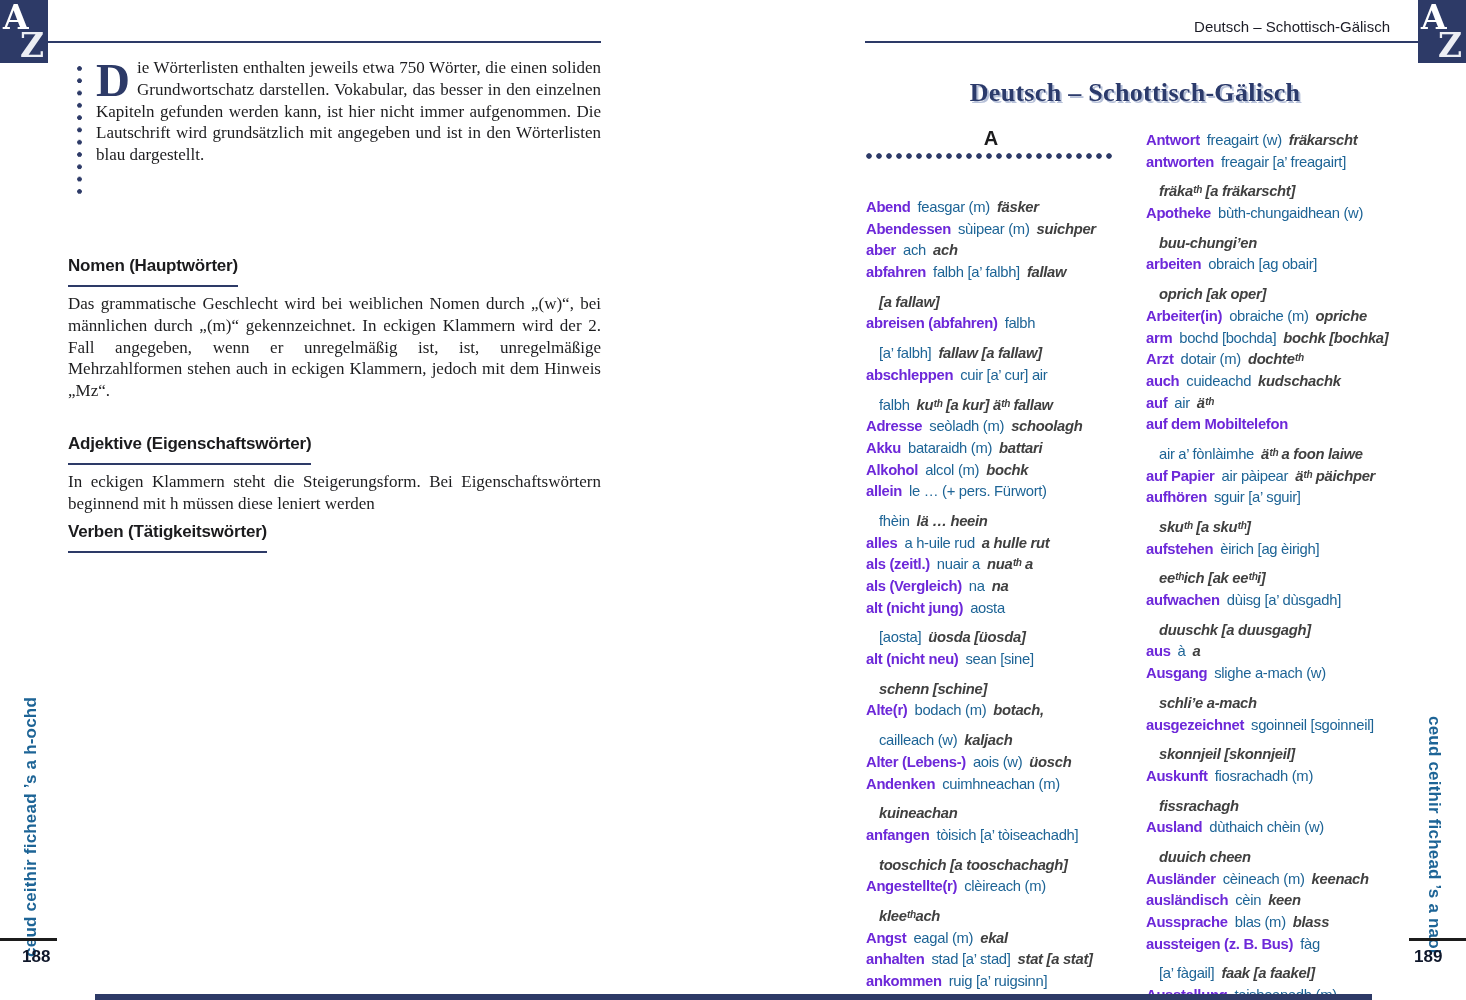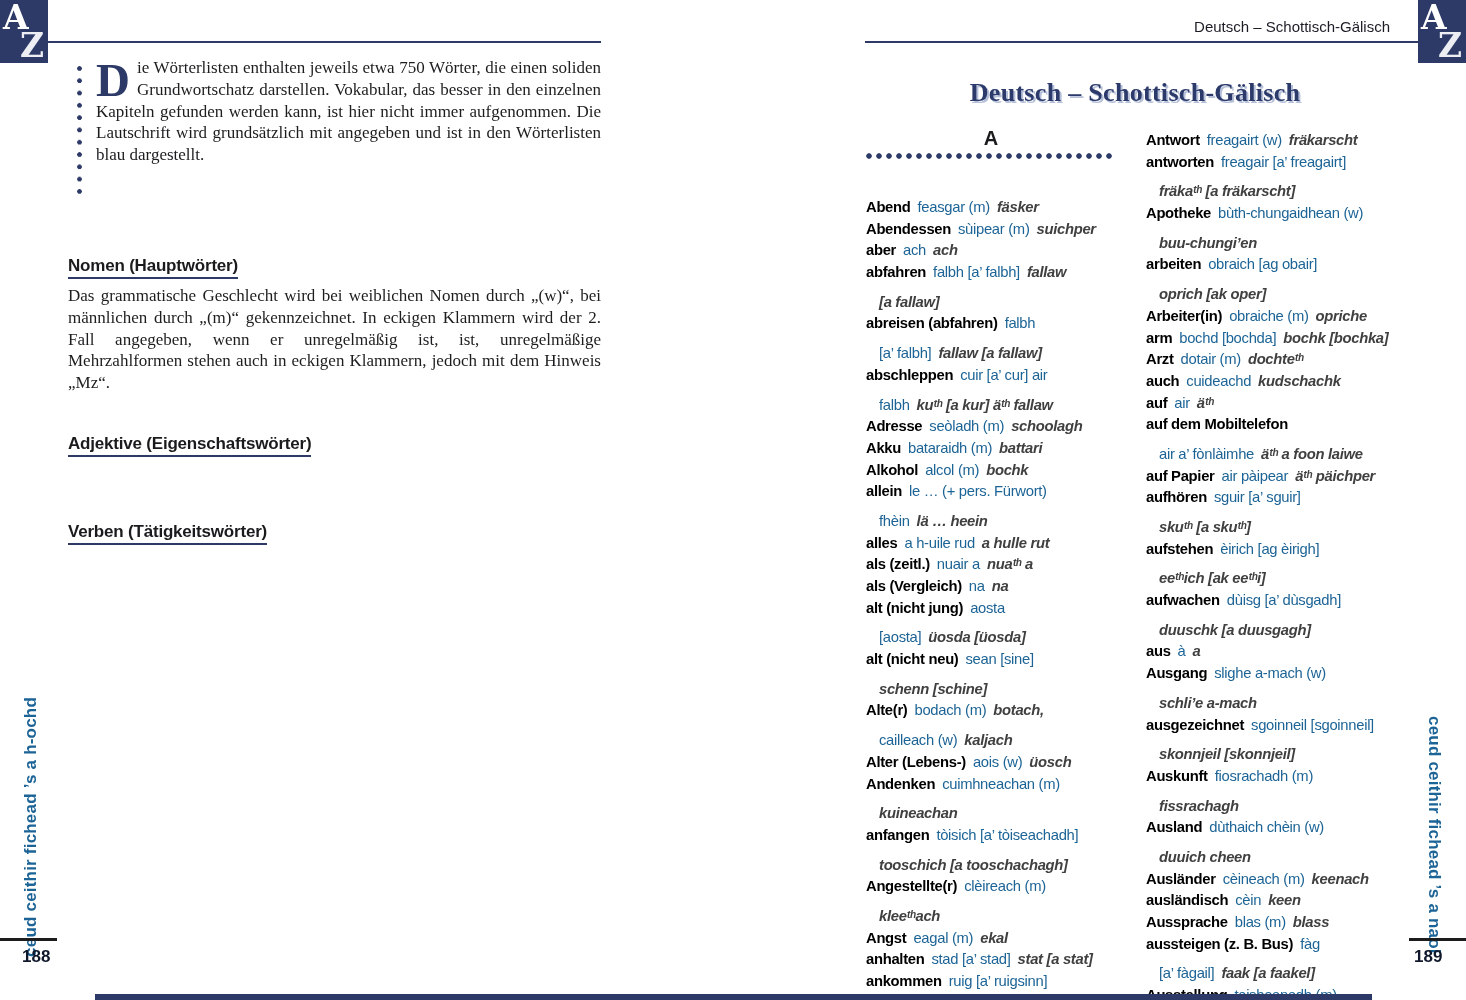--- a/index.html
+++ b/index.html
@@ -26,42 +26,42 @@
     background-image:radial-gradient(circle at 2.5px 2.5px,#2d3a67 2px,rgba(0,0,0,0) 2.7px);
     background-size:5px 12.3px;background-repeat:repeat-y;}
   #intro p{margin:0 0 0 28px;font:17px/21.8px "Liberation Serif",serif;text-align:justify;color:#1d1d1f;}
   .dropcap{float:left;font:700 47px/39px "Liberation Serif",serif;color:#2d3a67;margin:4px 7px 0 0;}
 
   
   #sections{position:absolute;left:68px;top:0;width:533px;height:1000px;}
   .section{position:absolute;width:100%;}
   .sec-0{top:256px;} .sec-1{top:434px;} .sec-2{top:522px;} .sec-3{top:696px;}
   .section-heading{display:inline-block;font:700 17px/20px "Liberation Sans",sans-serif;color:#1b1b1d;
-    border-bottom:2px solid #2d3a67;padding-bottom:1px;margin-bottom:4px;letter-spacing:-0.2px;}
+    border-bottom:2px solid #2d3a67;padding-bottom:9px;margin-bottom:4px;letter-spacing:-0.2px;}
   .section-body{margin:2px 0 0;font:17px/21.8px "Liberation Serif",serif;text-align:justify;color:#1d1d1f;}
   .sym{color:#1d6496;font-weight:700;}
 
   
   #page-title{position:absolute;left:865px;top:78px;width:540px;text-align:center;
     font:700 26px/30px "Liberation Serif",serif;color:#2b3a6b;letter-spacing:0.3px;
     text-shadow:2px 2px 0 #b6c0d8;}
   #section-letter{position:absolute;left:865px;top:126px;width:252px;text-align:center;
     font:700 20px/24px "Liberation Sans",sans-serif;color:#1b1b1d;}
   #dotted-h{position:absolute;left:866px;top:153px;width:250px;height:6px;
     background-image:radial-gradient(circle at 3px 3px,#2d3a67 2.4px,rgba(0,0,0,0) 3.1px);
     background-size:10px 6px;background-repeat:repeat-x;}
 
   
   .dict-col{position:absolute;}
   #col-left{left:866px;top:197px;width:260px;}
   #col-right{left:1146px;top:130px;width:260px;}
   .entry-line{height:21.7px;white-space:nowrap;font-size:14.8px;line-height:21.7px;letter-spacing:-0.3px;
     font-family:"Liberation Sans","DejaVu Sans",sans-serif;}
   .entry-line.indent{padding-left:13px;margin-top:8px;}
-  .seg-de{font-weight:700;color:#000000;}
+  .seg-de{font-weight:700;color:#6d28d9;}
   .seg-gd{font-weight:400;color:#1d6496;}
   .seg-pr{font-style:italic;font-weight:700;color:#404040;}
   .seg + .seg{margin-left:7px;}
 
   
   .v-label{position:absolute;font:700 17px "Liberation Sans",sans-serif;color:#1d6496;
     writing-mode:vertical-rl;letter-spacing:0.2px;}
   #sidebar-left{left:21px;top:697px;transform:rotate(180deg);}
   #sidebar-right{left:1424px;top:716px;}
 
@@ -93,21 +93,21 @@
   <div class="rule" id="rule-right"></div>
   <div id="running-head">Deutsch – Schottisch-Gälisch</div>
 
   <div id="intro">
     <div id="intro-dots"></div>
     <p><span class="dropcap">D</span><span>ie Wörterlisten enthalten jeweils etwa 750 Wörter, die einen soliden Grundwortschatz darstellen. Vokabular, das besser in den einzelnen Kapiteln gefunden werden kann, ist hier nicht immer aufgenommen. Die Lautschrift wird grundsätzlich mit angegeben und ist in den Wörterlisten blau dargestellt.</span></p>
   </div>
 
   <div id="sections">
       <div class="section sec-0"><div class="section-heading">Nomen (Hauptwörter)</div><p class="section-body">Das grammatische Geschlecht wird bei weiblichen Nomen durch „(w)“, bei männlichen durch „(m)“ gekennzeichnet. In eckigen Klammern wird der 2. Fall angegeben, wenn er unregelmäßig ist, ist, unregelmäßige Mehrzahlformen stehen auch in eckigen Klammern, jedoch mit dem Hinweis „Mz“.</p></div>
-      <div class="section sec-1"><div class="section-heading">Adjektive (Eigenschaftswörter)</div></div>
+      <div class="section sec-1"><div class="section-heading">Adjektive (Eigenschaftswörter)</div><p class="section-body">In eckigen Klammern steht die Steigerungsform. Bei Eigenschaftswörtern beginnend mit h müssen diese leniert werden</p></div>
       <div class="section sec-2"><div class="section-heading">Verben (Tätigkeitswörter)</div></div>
     </div>
 
   <div class="v-label" id="sidebar-left">ceud ceithir fichead ’s a h-ochd</div>
   <div class="footer-line" id="fl-left"></div>
   <div class="page-num" id="pn-left">188</div>
 
   <div id="page-title">Deutsch – Schottisch-Gälisch</div>
   <div id="section-letter">A</div>
   <div id="dotted-h"></div>

